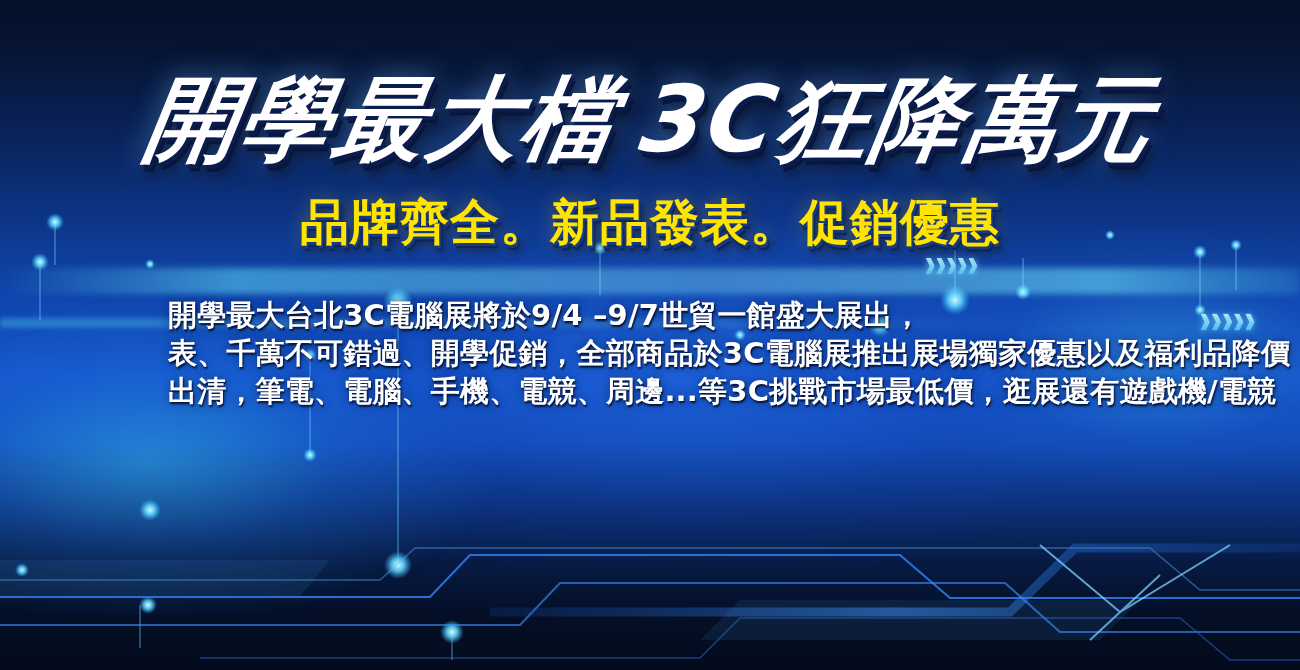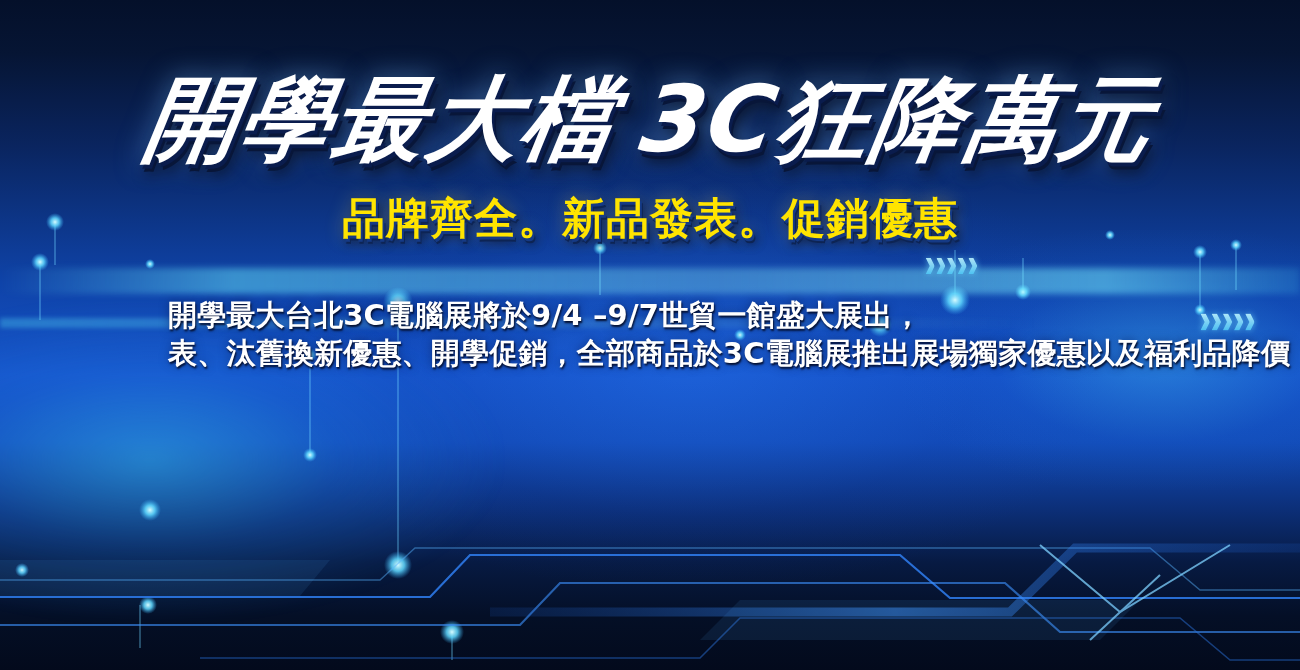--- a/index.html
+++ b/index.html
@@ -87,21 +87,21 @@
       5px 7px 0 #081639,
       7px 10px 14px rgba(2,8,28,.85),
       0 0 26px rgba(120,190,255,.55);
     font-family:"DejaVu Sans","Liberation Sans",sans-serif;
   }
   #headline .gap{ display:inline-block; width:26px; }
 
   #subtitle{
     position:absolute; left:0; right:0; top:190px;
     text-align:center;
-    font-size:43px;
+    font-size:49px;
     font-weight:900;
     letter-spacing:1px;
     color:#ffe400;
     white-space:nowrap;
     text-shadow:
       2px 3px 0 #153a86,
       3px 5px 0 #0d2454,
       4px 6px 10px rgba(3,10,35,.8),
       0 0 18px rgba(255,230,90,.35);
     font-family:"DejaVu Sans","Liberation Sans",sans-serif;
@@ -258,17 +258,18 @@
   <div class="text-wrap">
 
     <div id="headline">
       <span>開學最大檔</span><span class="gap"></span><span>3C狂降萬元</span>
     </div>
 
     <div id="subtitle">品牌齊全。新品發表。促銷優惠</div>
 
     <div id="body-copy">
       <span class="ln">開學最大台北3C電腦展將於9/4 –9/7世貿一館盛大展出，</span>
-      <span class="ln">表、汰舊換新優惠、開學促銷，全部商品於3C電腦展推出展場獨家優惠以及福利品降價</span>
+      <span class="ln">表、千萬不可錯過、開學促銷，全部商品於3C電腦展推出展場獨家優惠以及福利品降價</span>
+      <span class="ln">出清，筆電、電腦、手機、電競、周邊...等3C挑戰市場最低價，逛展還有遊戲機/電競</span>
     </div>
 
   </div>
 </div>
 
 </body></html>

